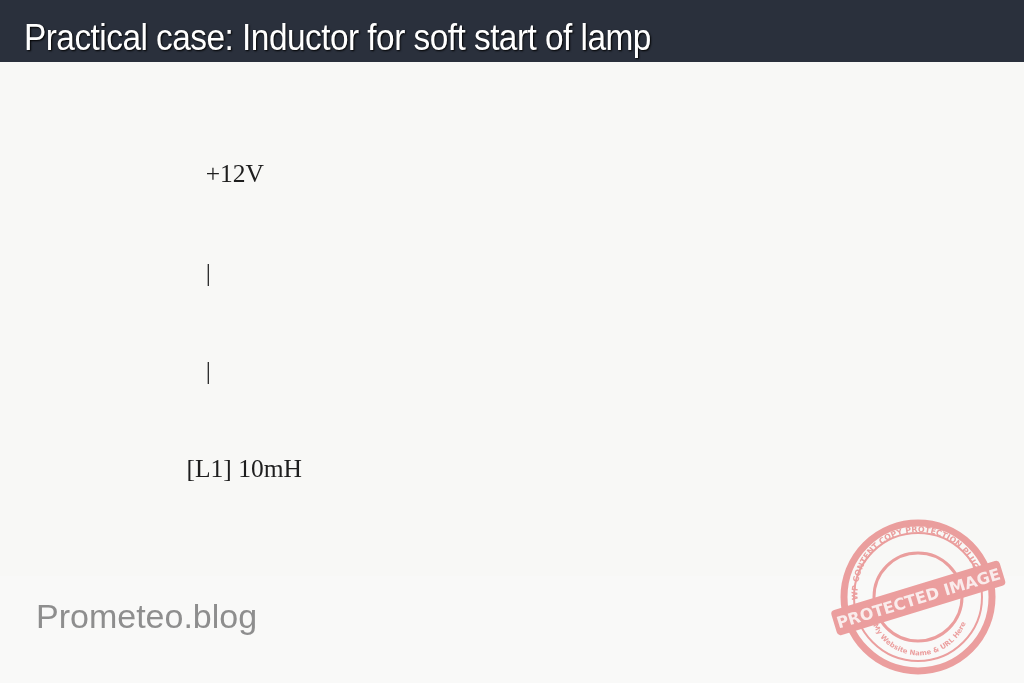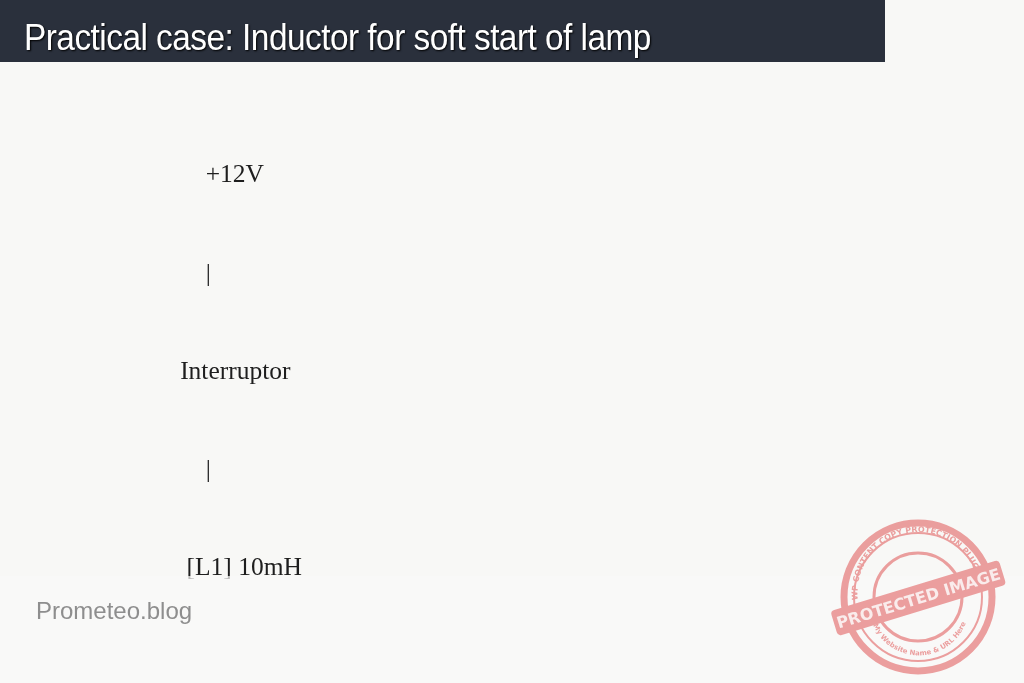--- a/index.html
+++ b/index.html
@@ -2,21 +2,21 @@
 <html><head>
 <meta charset="utf-8">
 <style>
   html, body { margin:0; padding:0; }
   body {
     width:1024px; height:683px; overflow:hidden; position:relative;
     background:#f8f8f6;
     font-family:"Liberation Sans", sans-serif;
   }
   .header {
-    position:absolute; left:0; top:0; width:885px; height:62px;
+    position:absolute; left:0; top:0; width:1024px; height:62px;
     background:#2a303c;
   }
   .header-title {
     position:absolute; left:24px; top:16px;
     font-family:"Liberation Sans", sans-serif;
     font-size:36px; color:#ffffff; letter-spacing:-0.6px;
     text-shadow:1px 1px 2px #000;
     transform:scaleX(0.93); transform-origin:left center;
     white-space:nowrap; line-height:44px;
   }
@@ -27,38 +27,37 @@
     white-space:pre; margin:0;
   }
   .diagram .line { display:block; height:32.7px;font-family:Liberation Serif, serif; }
   .overlay {
     position:absolute; left:0; top:576px; width:1024px; height:107px;
     background:rgba(250,250,248,0.72);
   }
   .brand {
     position:absolute; left:36px; top:597px;
     font-family:"Liberation Sans", sans-serif;
-    font-size:24px; color:#8e8e8e;
+    font-size:34px; color:#8e8e8e;
   }
   .stamp {
     position:absolute; left:828px; top:515px; width:180px; height:160px;
     opacity:0.55;
   }
 </style>
 </head>
 <body>
 
 <div class="header">
   <div class="header-title">Practical case: Inductor for soft start of lamp</div>
 </div>
 
 <div class="diagram">
   <span class="line">       +12V</span>
   <span class="line">       |</span>
-  <span class="line">   Interruptor</span>
   <span class="line">       |</span>
   <span class="line">    [L1] 10mH</span>
   
   
   
   
   
   
   
   

